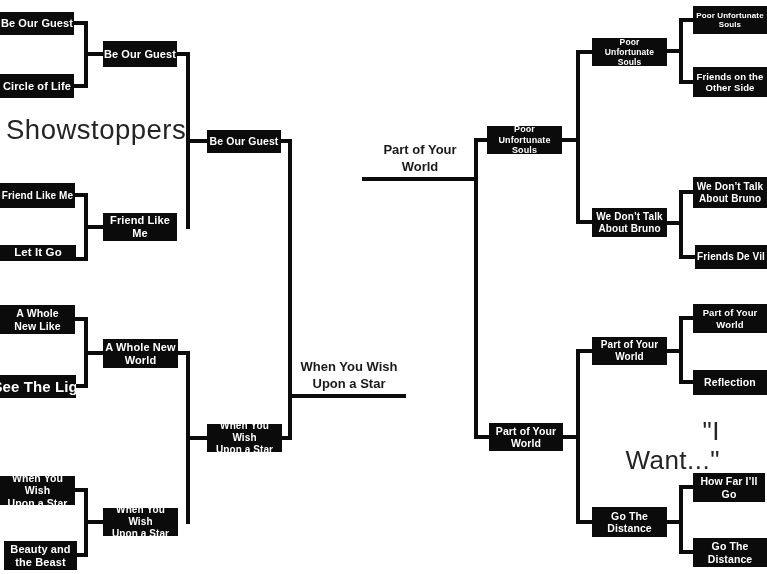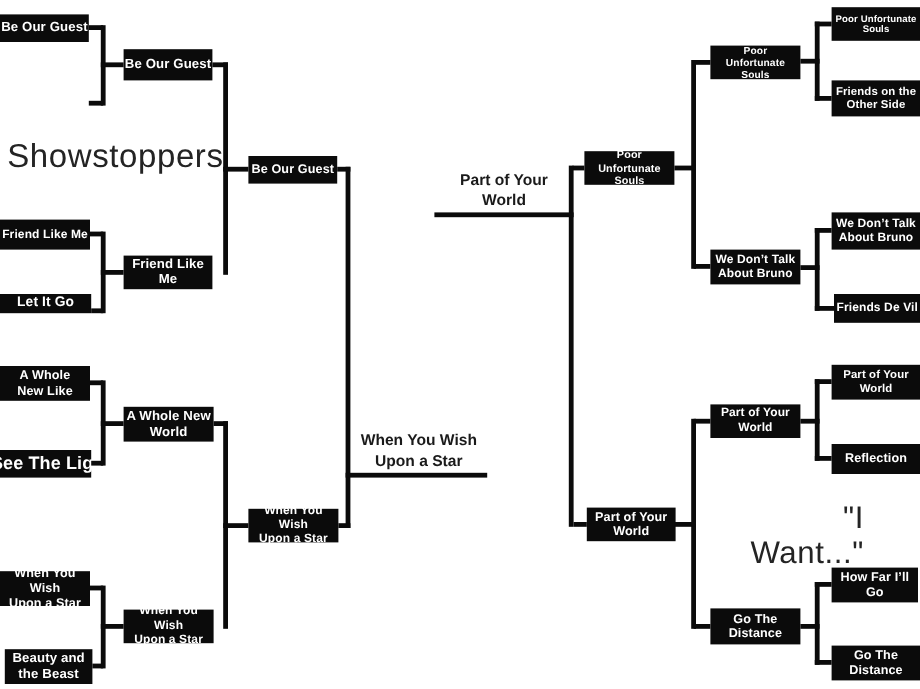--- a/index.html
+++ b/index.html
@@ -23,20 +23,21 @@
     position:absolute;color:#1a1a1a;font-weight:700;font-size:13px;
     text-align:center;line-height:17px;white-space:pre-line;
   }
 </style>
 </head>
 <body>
 
 <div id="canvas">
 
   <div class="box nw" style="left:0;top:12px;width:74px;height:23px;font-size:11px">Be Our Guest</div>
+  <div class="box nw" style="left:0;top:74px;width:74px;height:24px;font-size:11px">Circle of Life</div>
   <div class="box nw" style="left:103px;top:41px;width:74px;height:26px;font-size:11px">Be Our Guest</div>
   <div class="box nw" style="left:0;top:183px;width:75px;height:25px;font-size:10px">Friend Like Me</div>
   <div class="box nw" style="left:0;top:245px;width:76px;height:16px;font-size:11.5px">Let It Go</div>
   <div class="box" style="left:103px;top:213px;width:74px;height:28px;font-size:11px">Friend Like
 Me</div>
   <div class="box nw" style="left:207px;top:130px;width:74px;height:23px;font-size:10.5px">Be Our Guest</div>
   <div class="region-label" style="left:6px;top:115px;width:168px;font-size:27.5px">Showstoppers</div>
 
   <div class="box" style="left:0;top:305px;width:75px;height:29px;font-size:10.5px">A Whole
 New Like</div>

